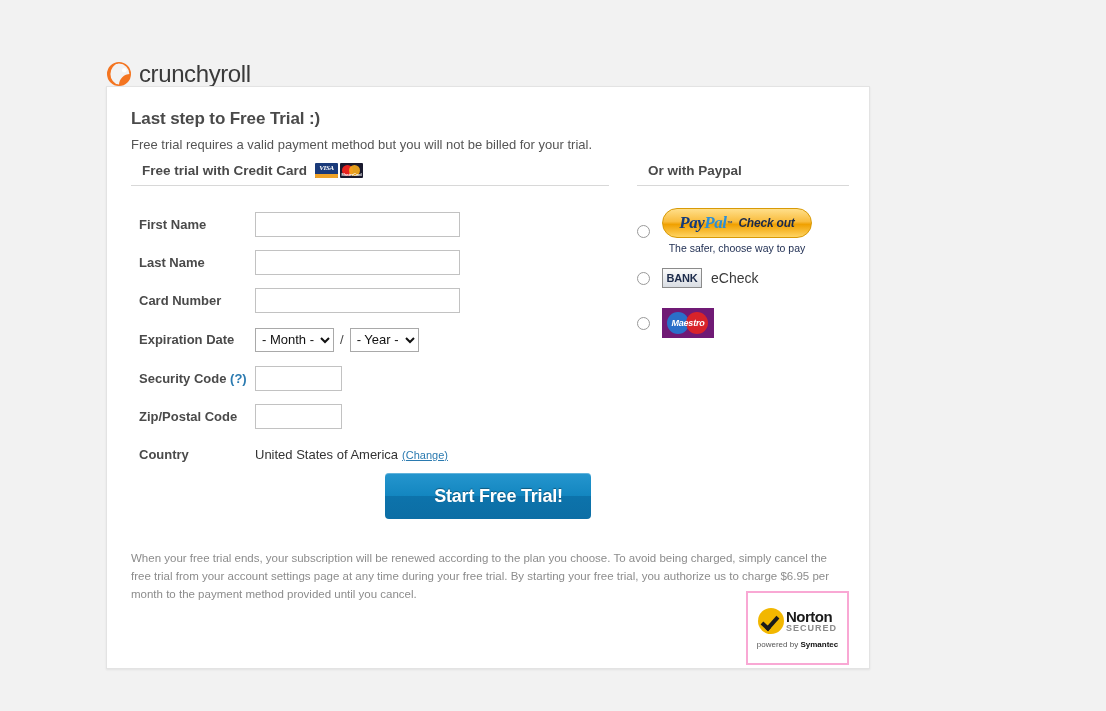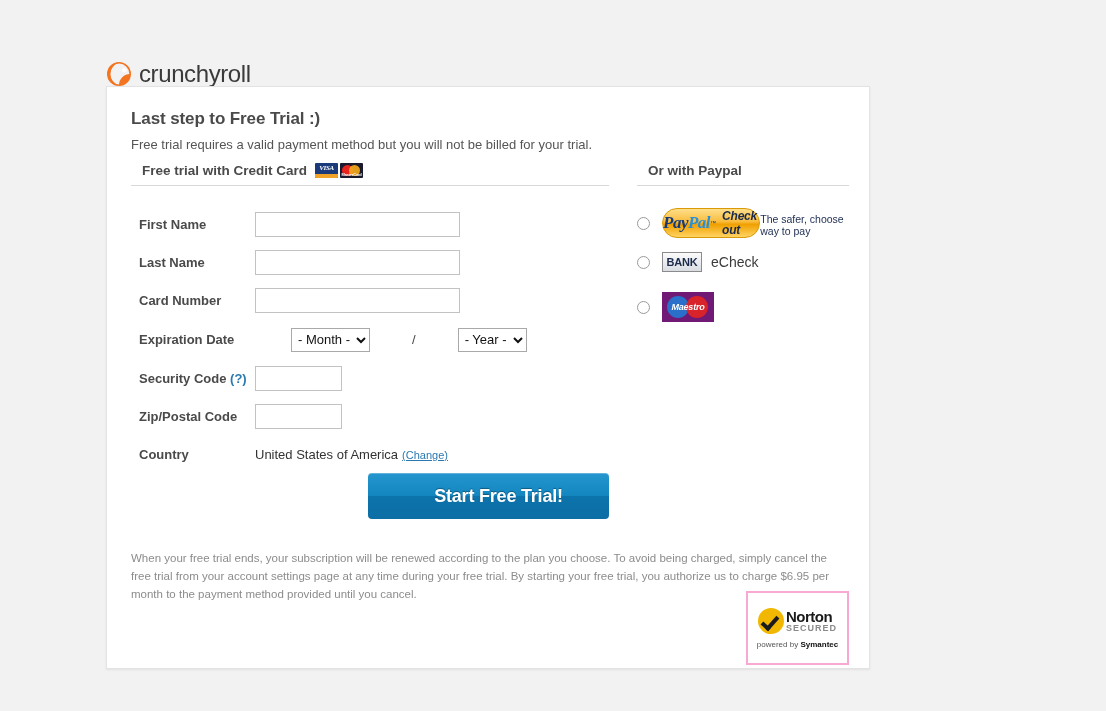--- a/index.html
+++ b/index.html
@@ -76,21 +76,21 @@
   .ci-mc .mcA { left: 2px; background: #e8231f; }
   .ci-mc .mcB { left: 9px; background: #f3a81c; opacity: .92; }
   .ci-mc .mctxt {
     position: absolute; left: 0; right: 0; bottom: 1px; text-align: center;
     font-size: 4px; color: #fff; font-weight: bold; letter-spacing: -0.2px;
   }
 
   
   .form { margin-top: 26px; }
   .row { display: flex; align-items: center; margin-bottom: 13px; height: 25px; }
-  .row.tall { height: 27px; gap: 36px; }
+  .row.tall { height: 27px; }
   .lbl {
     width: 124px; flex: 0 0 124px;
     font-size: 13px; font-weight: bold; color: #4a4a4a;
     padding-left: 8px;
   }
   .qmark { color: #2a7ab0; font-weight: bold; }
   .txt {
     height: 25px; border: 1px solid #c2c2c2; background: #fff;
     font-size: 13px; padding: 0 4px; outline: none; color: #333;
     font-family: "Liberation Sans", sans-serif;
@@ -106,21 +106,21 @@
   .country-val { font-size: 13px; color: #333; }
   .change-link { font-size: 11px; color: #2a7ab0; margin-left: 4px; }
 
   
   .pay-opt { display: flex; align-items: center; margin-bottom: 6px; }
   .radio {
     width: 13px; height: 13px; border-radius: 50%;
     border: 1px solid #9a9a9a; background: #fff;
     margin-right: 12px; flex: 0 0 13px;
   }
-  .opt-block { display: flex; flex-direction: row; align-items: center; }
+  .opt-block { display: flex; flex-direction: column; align-items: center; }
 
   .paypal-btn {
     width: 150px; height: 30px; border-radius: 15px;
     background: linear-gradient(to bottom, #ffdf8a 0%, #f9bc3d 45%, #f0a000 55%, #ffd463 100%);
     border: 1px solid #d89a06;
     display: flex; align-items: center; justify-content: center;
     position: relative;
   }
   .pp-pay { font-family: "Liberation Serif", serif; font-style: italic; font-weight: bold;
             font-size: 17px; color: #133a7a; letter-spacing: -0.5px; }
@@ -150,21 +150,21 @@
   .maestro .mB { left: 24px; background: #d8232a; }
   .maestro .mtxt {
     position: absolute; left: 0; right: 0; top: 10px; text-align: center;
     font-size: 9px; font-weight: bold; font-style: italic; color: #fff;
     letter-spacing: -0.2px;
   }
 
   
   .cta-wrap { position: absolute; left: 0; right: 0; top: 386px; display: flex; justify-content: center; }
   .cta {
-    width: 241px; height: 46px; border: 0; cursor: pointer;
+    width: 206px; height: 46px; border: 0; cursor: pointer;
     border-radius: 4px;
     background: linear-gradient(to bottom, #2596ce 0%, #1386c0 50%, #0d73ab 51%, #0c6ea5 100%);
     color: #fff; font-size: 18px; font-weight: bold;
     font-family: "Liberation Sans", sans-serif;
     text-shadow: 0 -1px 1px rgba(0,0,0,.35);
     letter-spacing: -0.2px;
     box-shadow: inset 0 1px 0 rgba(255,255,255,.28);
     padding-left: 27px;
   }
 

